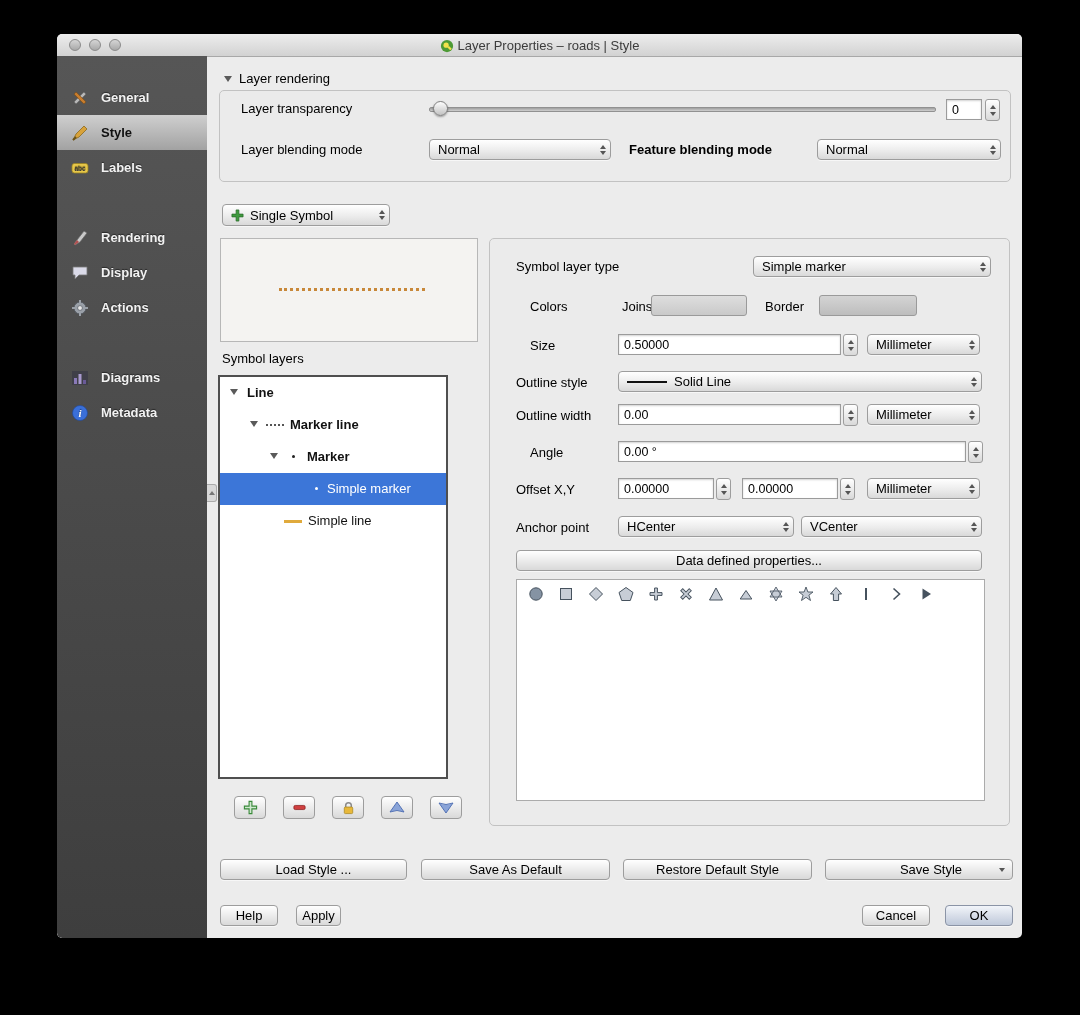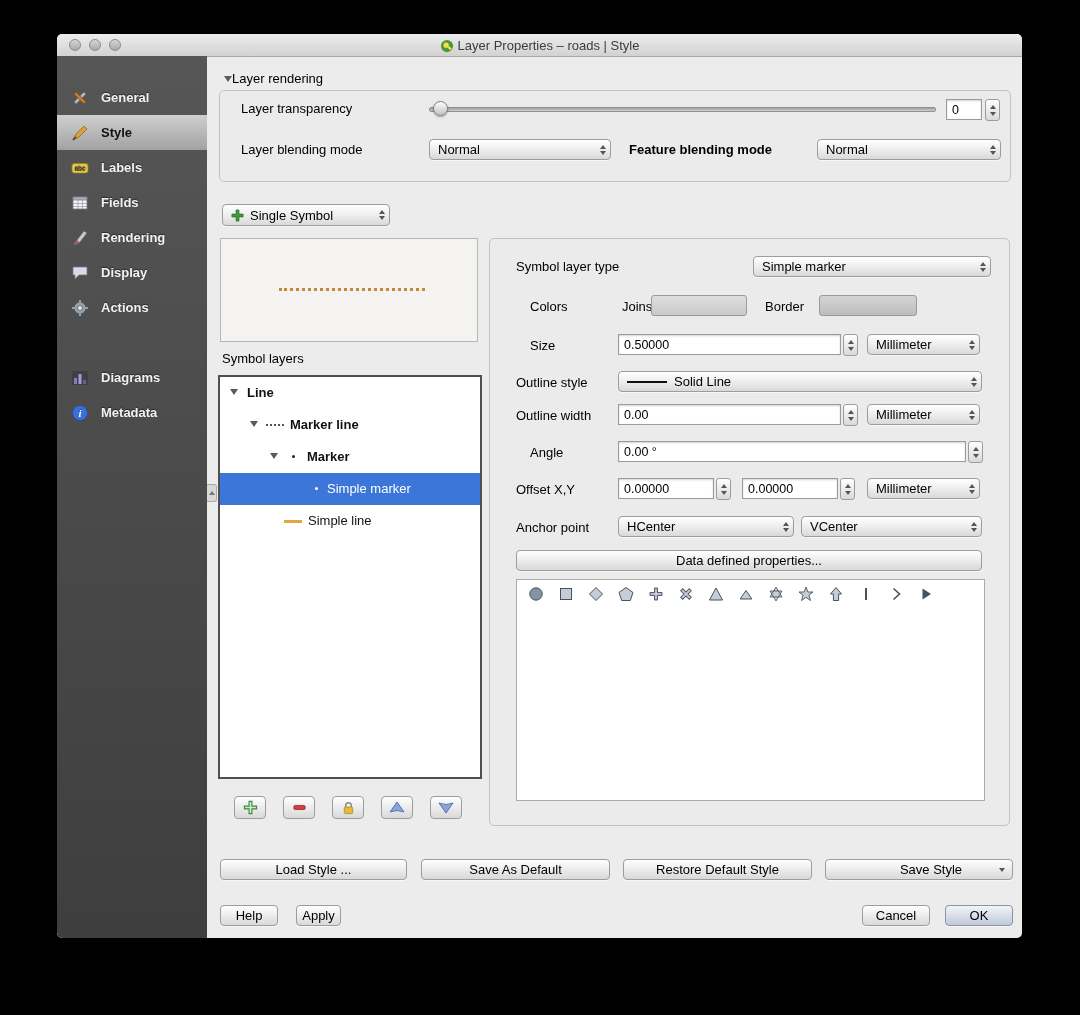--- a/index.html
+++ b/index.html
@@ -118,28 +118,20 @@
       </svg>
           <span>Style</span>
     </div>
     <div class="side-item" style="top:94px">
       <svg class="side-ic" viewBox="0 0 18 18">
         <rect x="1" y="4.5" width="16" height="9.5" rx="2.5" fill="#e8c84a" stroke="#9a8322" stroke-width=".8"></rect>
         <text x="9" y="11.8" font-size="6.5" text-anchor="middle" fill="#333" font-family="sans-serif">abc</text>
       </svg>
           <span>Labels</span>
     </div>
-    <div class="side-item" style="top:129px">
-      <svg class="side-ic" viewBox="0 0 18 18">
-        <rect x="2" y="3" width="14" height="12" fill="#f4f4f4" stroke="#777" stroke-width=".8"></rect>
-        <rect x="2" y="3" width="14" height="3" fill="#9fb6ce" stroke="#777" stroke-width=".8"></rect>
-        <path d="M2 9.5 H16 M2 12.5 H16 M7 6 V15 M11.5 6 V15" stroke="#999" stroke-width=".7"></path>
-      </svg>
-          <span>Fields</span>
-    </div>
     <div class="side-item" style="top:164px">
       <svg class="side-ic" viewBox="0 0 18 18">
         <path d="M3 15 L6 11 L13 2 L16 4 L9 13 L4 16 Z" fill="#c9c9c9" stroke="#666" stroke-width=".7"></path>
         <path d="M3 15 L6 11 L8 13 L4 16 Z" fill="#b05050"></path>
       </svg>
           <span>Rendering</span>
     </div>
     <div class="side-item" style="top:199px">
       <svg class="side-ic" viewBox="0 0 18 18">
         <path d="M2 3 h14 v8 h-8 l-4 4 v-4 h-2 z" fill="#dadae8" stroke="#777" stroke-width=".8"></path>
@@ -170,21 +162,21 @@
         <text x="9" y="13.2" font-size="11" font-style="italic" text-anchor="middle" fill="#fff" font-family="serif">i</text>
       </svg>
           <span>Metadata</span>
     </div>
   </div>
 
   <div class="collapse-tab" style="left:150px;top:450px">
     <span style="width:0;height:0;border-bottom:4px solid #777;border-left:3px solid transparent;border-right:3px solid transparent;"></span>
   </div>
 
-  <div class="lbl" style="left:167px;top:37px;display:flex;align-items:center;">
+  <div class="lbl" style="left:167px;top:37px;display:flex;align-items:center;gap:7px">
     <span class="disc"></span>
     <span>Layer rendering</span>
   </div>
 
   <div class="groupbox" style="left:162px;top:56px;width:790px;height:90px">
     <span class="lbl" style="left:21px;top:10px">Layer transparency</span>
     <div class="slider" style="left:209px;top:10px;width:507px">
       <span class="track"></span>
       <span class="thumb" style="left:4px"></span>
     </div>
@@ -223,21 +215,21 @@
           <i class="tri-d"></i>
         </span>
   </div>
 
   <div class="preview" style="left:163px;top:204px;width:256px;height:102px">
     <span class="dotline" style="left:58px;top:49px;width:146px"></span>
   </div>
 
   <span class="lbl" style="left:165px;top:317px">Symbol layers</span>
 
-  <div class="tree" style="left:161px;top:341px;width:264px;height:404px">
+  <div class="tree" style="left:161px;top:341px;width:230px;height:404px">
     <div class="tree-row" style="top:0">
       <span class="disc t-disc" style="left:10px"></span>
       <span class="t-label" style="left:27px;font-weight:bold">Line</span>
     </div>
     <div class="tree-row" style="top:32px">
       <span class="disc t-disc" style="left:30px"></span>
       <span class="dots-ic" style="left:46px"></span>
       <span class="t-label" style="left:70px;font-weight:bold">Marker line</span>
     </div>
     <div class="tree-row" style="top:64px">

